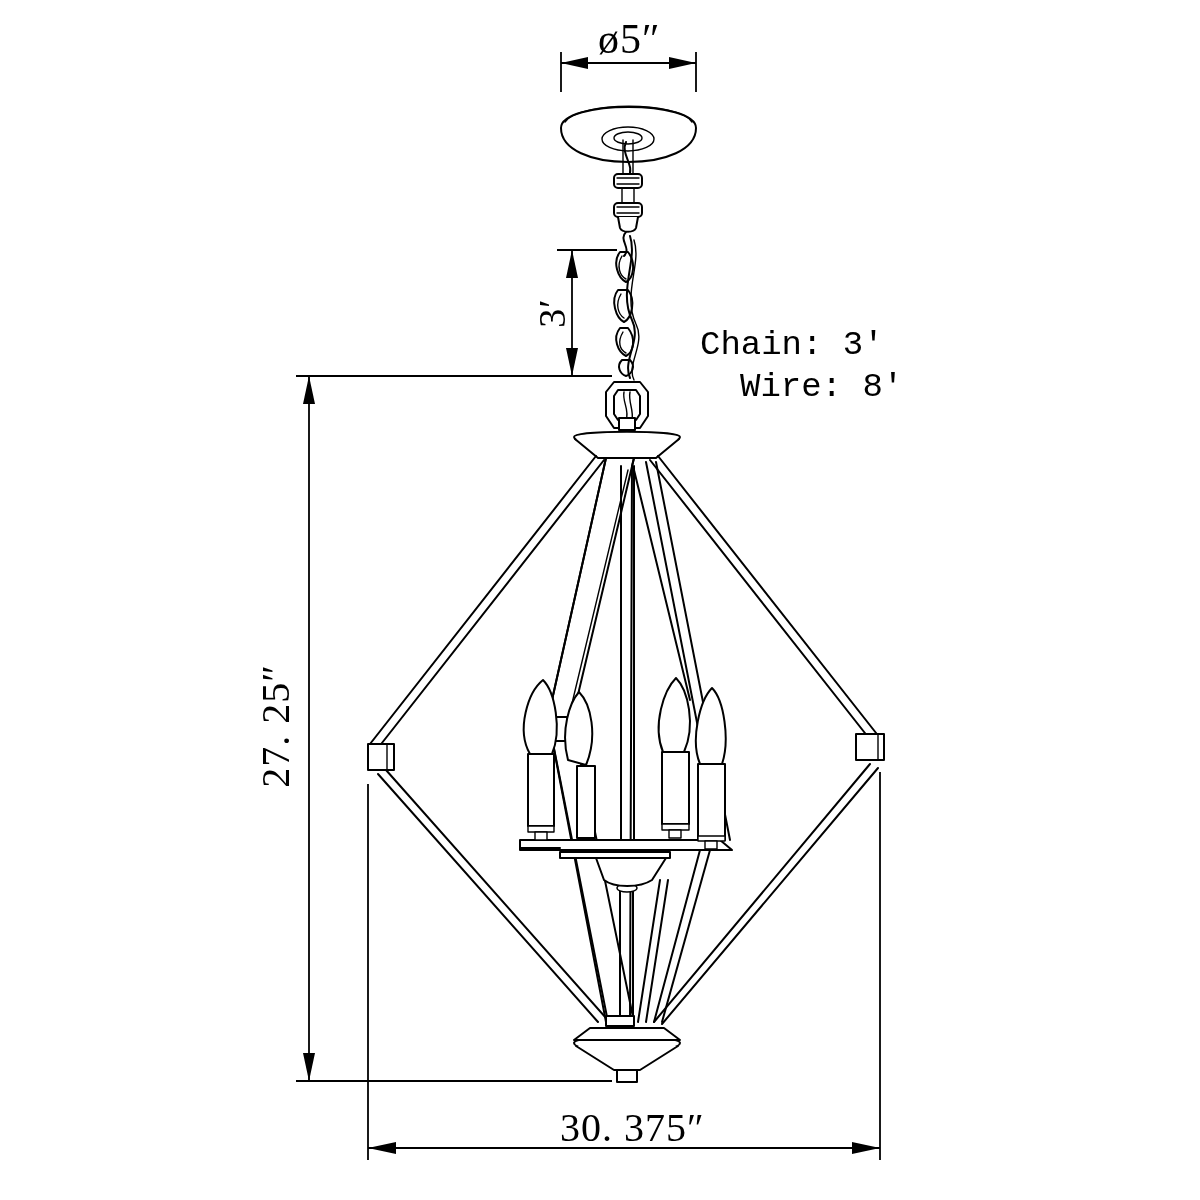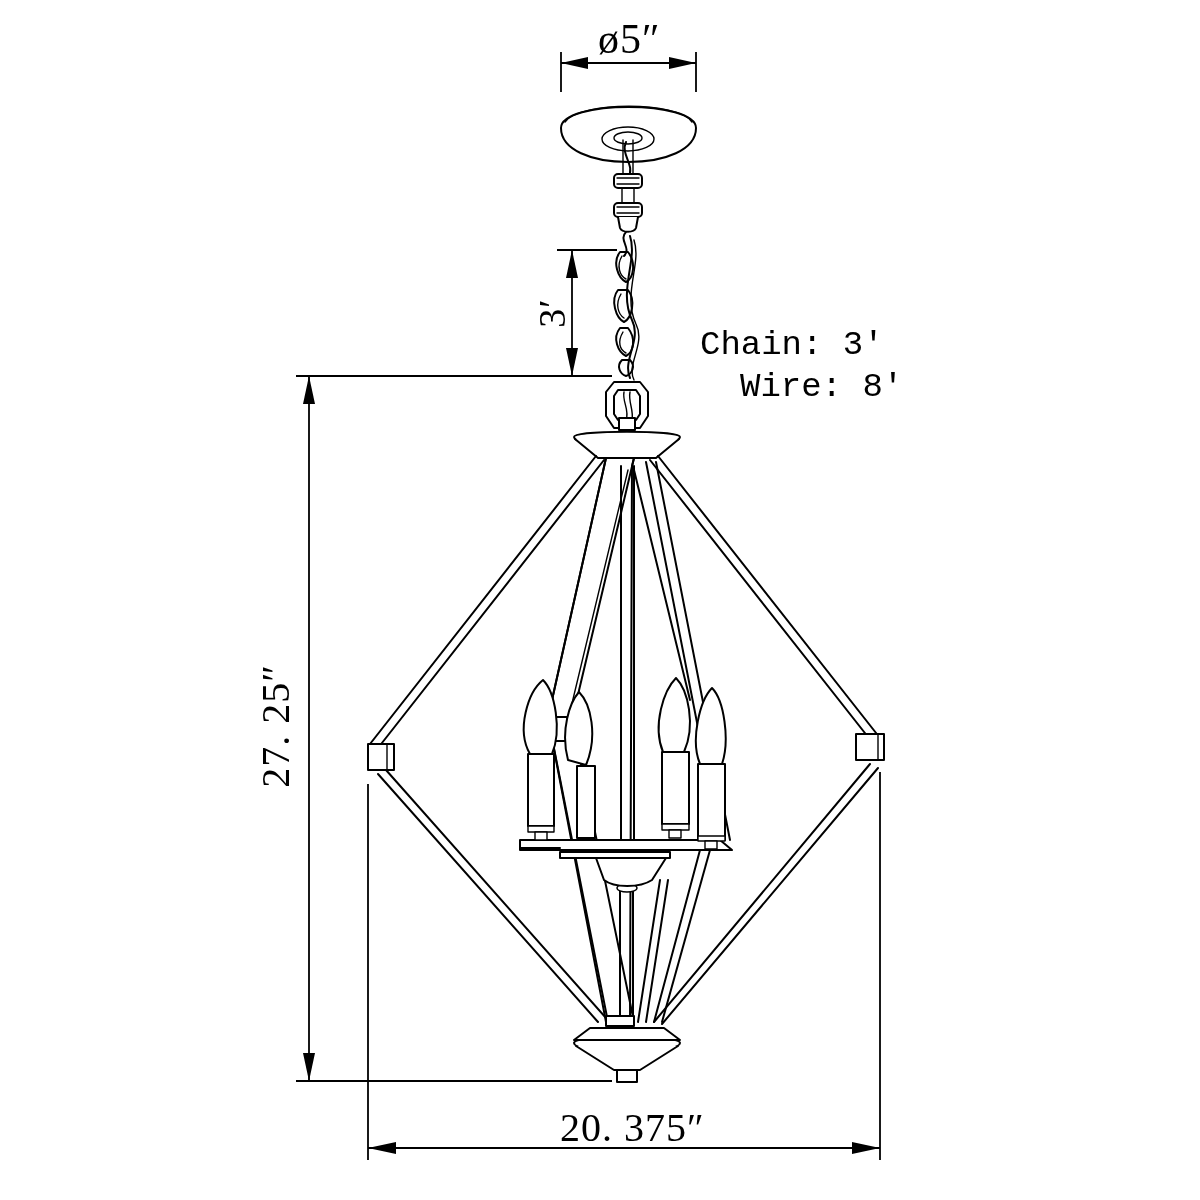--- a/index.html
+++ b/index.html
@@ -223,17 +223,17 @@
     <polygon class="arrow" points="880,1148 852,1142 852,1154"></polygon>
   </g>
 </svg>
 
 <div class="label dim-label" style="left:598px; top:18px; font-size:42px;text-align:right;">ø5″</div>
 
 <div class="label dim-label rot" style="left:528px; top:294px; width:48px; text-align:center; font-size:38px;">3′</div>
 
 <div class="label dim-label rot" style="left:196px; top:706px; width:160px; text-align:center; font-size:40px;">27. 25″</div>
 
-<div class="label dim-label" style="left:560px; top:1108px; font-size:40px;">20. 375″</div>
+<div class="label dim-label" style="left:560px; top:1108px; font-size:40px;">30. 375″</div>
 
 <div class="label note-label" style="left:700px; top:328px;">Chain: 3′</div>
 
 <div class="label note-label" style="left:740px; top:370px;">Wire: 8′</div>
 
 </body></html>

